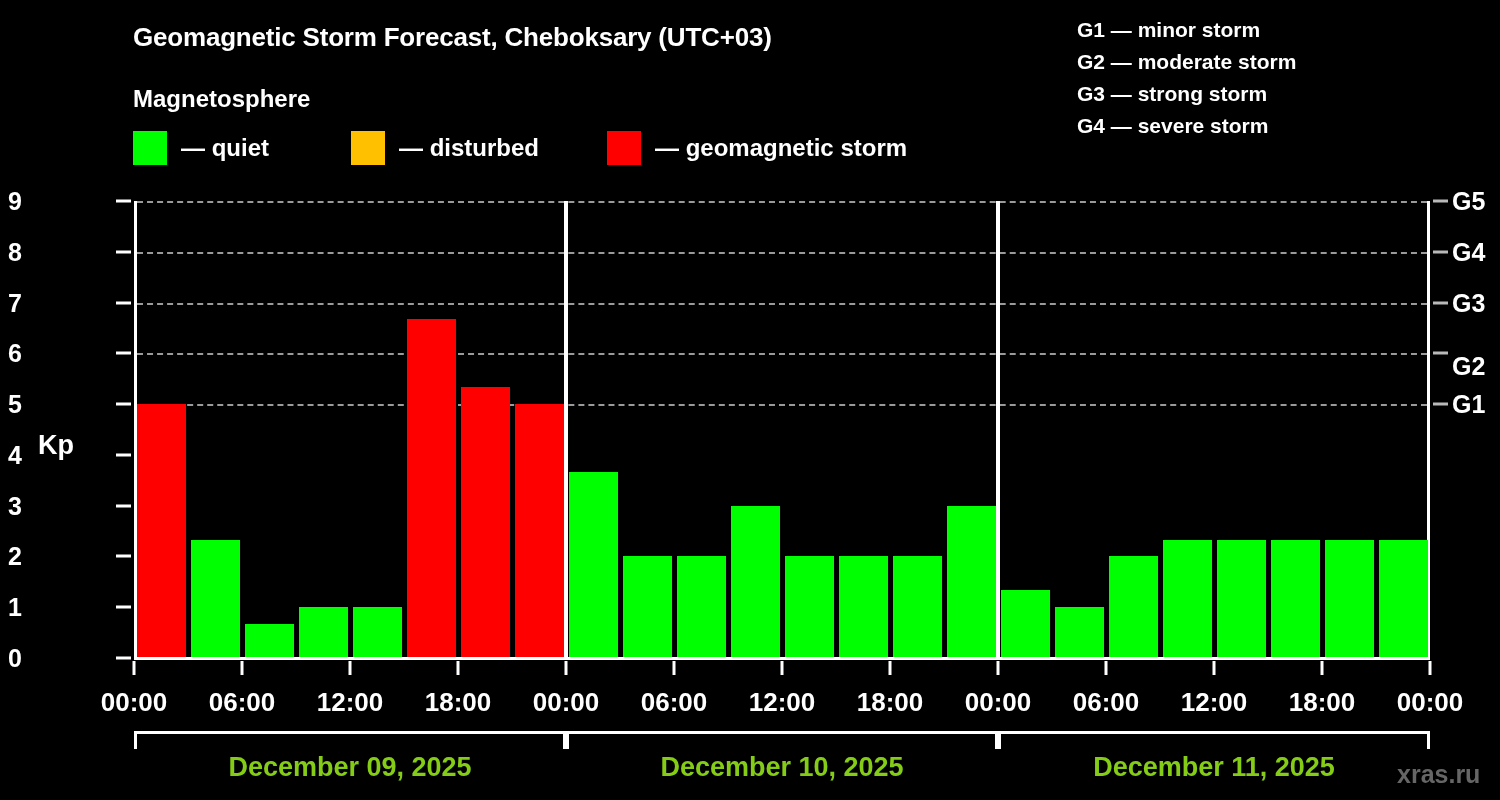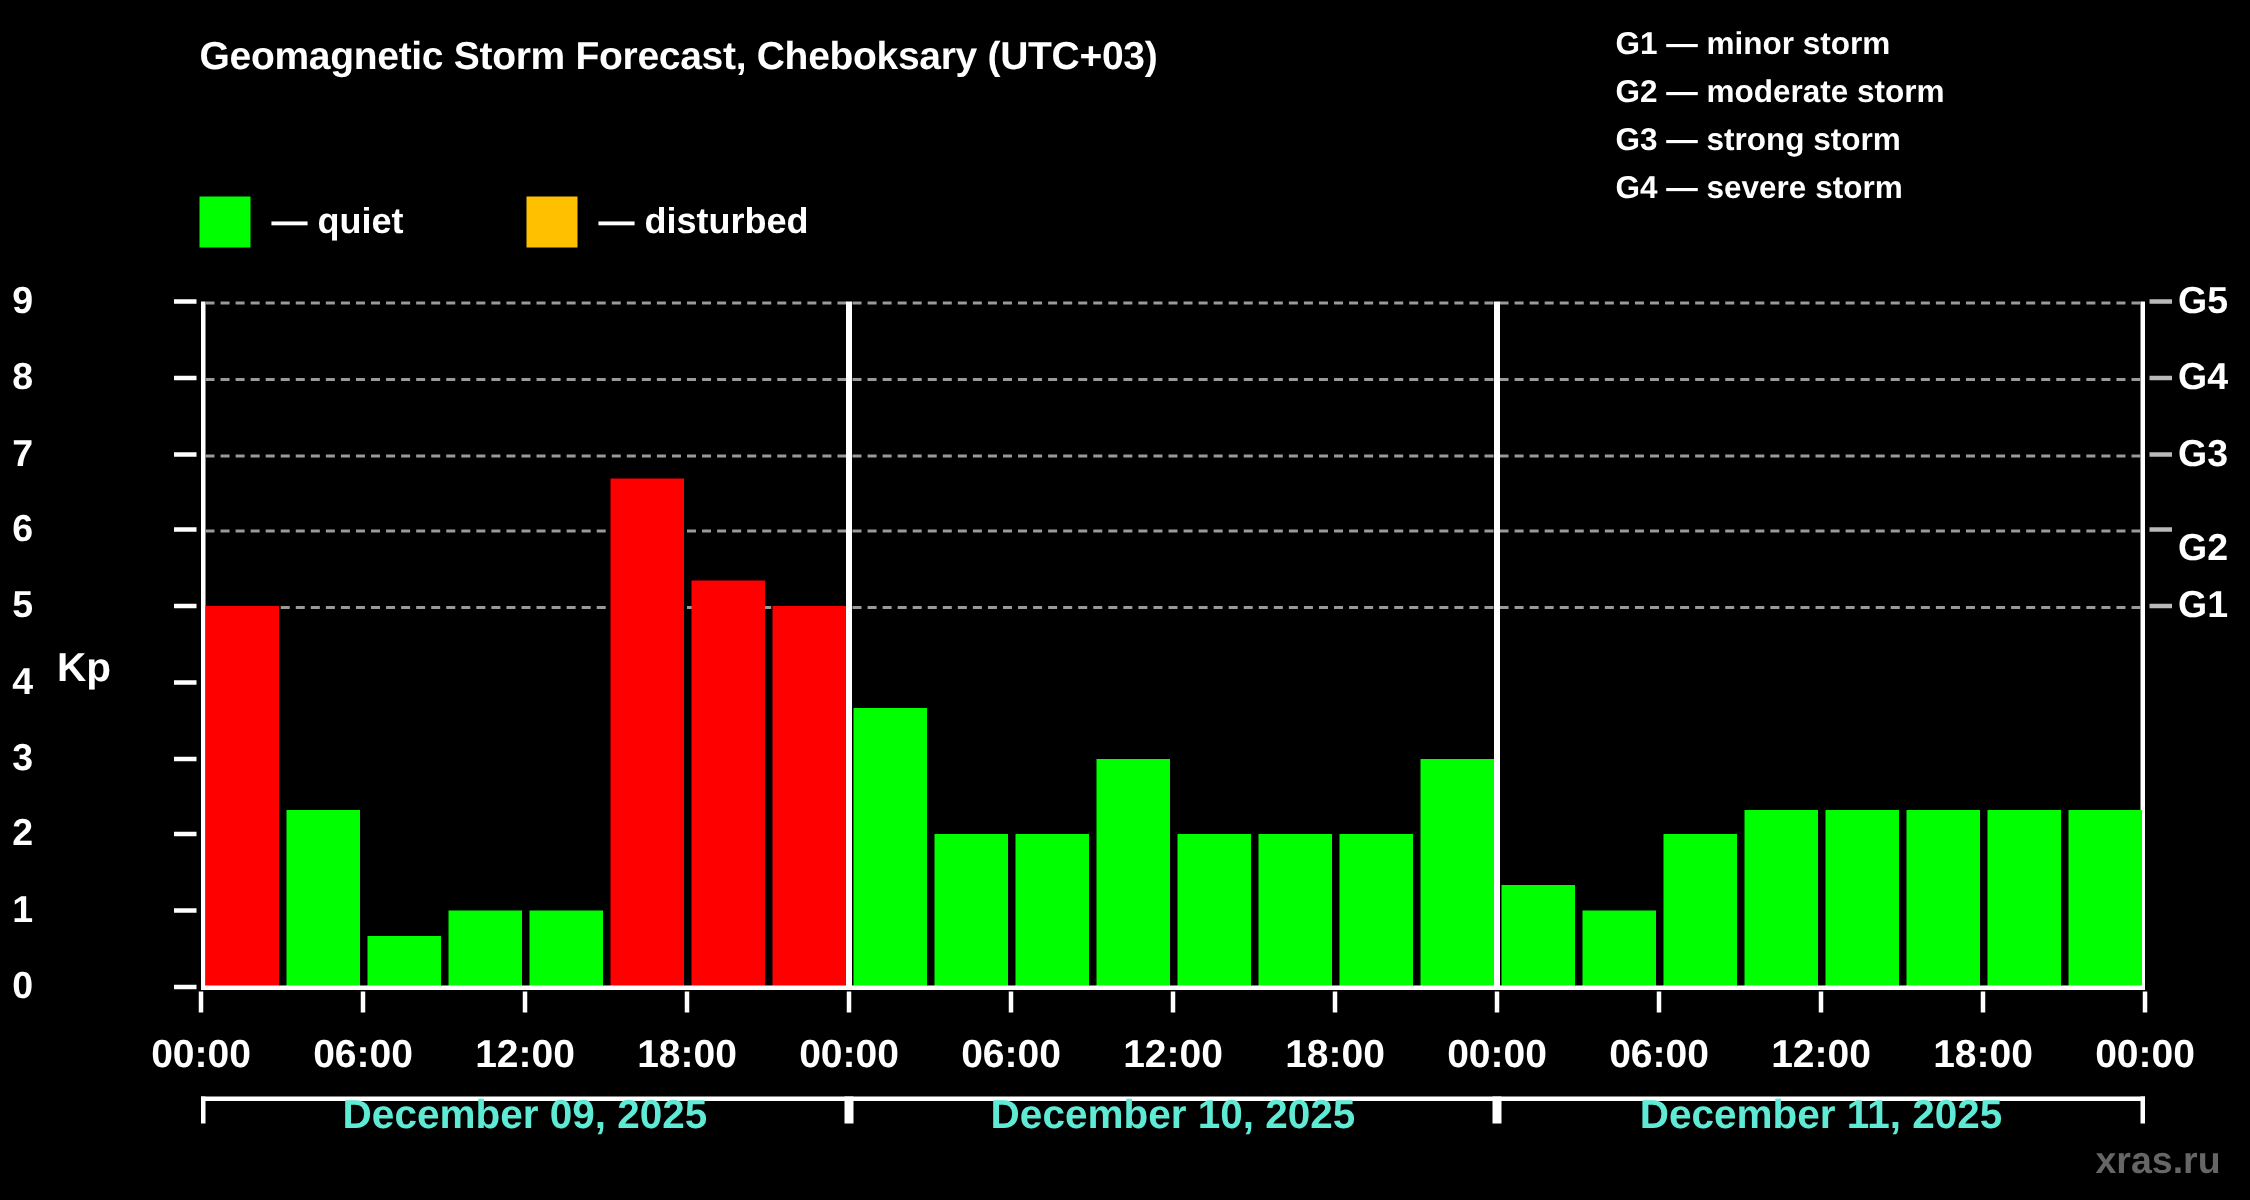--- a/index.html
+++ b/index.html
@@ -121,48 +121,53 @@
     transform: translateX(-50%); white-space: nowrap;
   }
 
   
   .bracket {
     position: absolute; top: 731px; height: 18px;
     border: 3px solid #fff; border-top: 3px solid #fff;
     border-bottom: none;
   }
   .daylabel {
-    position: absolute; top: 728px;
-    font-size: 27px; font-weight: bold; color: #5eead4;
+    position: absolute; top: 752px;
+    font-size: 27px; font-weight: bold; color: #84cc16;
     transform: translateX(-50%); white-space: nowrap;
   }
   .watermark {
     position: absolute; left: 1397px; top: 760px;
     font-size: 25px; font-weight: bold; color: #666;
     white-space: nowrap;
   }
 </style>
 </head>
 <body>
 
 <div id="root">
 
   <div class="title">Geomagnetic Storm Forecast, Cheboksary (UTC+03)</div>
+  <div class="subtitle">Magnetosphere</div>
 
   <div class="mag-legend">
     <div class="mag-item">
       <span class="swatch" style="background:#00ff00"></span>
       <span class="mag-text">— quiet</span>
     </div>
     <span class="gap-a"></span>
     <div class="mag-item">
       <span class="swatch" style="background:#ffc000"></span>
       <span class="mag-text">— disturbed</span>
     </div>
     <span class="gap-b"></span>
+    <div class="mag-item">
+      <span class="swatch" style="background:#ff0000"></span>
+      <span class="mag-text">— geomagnetic storm</span>
+    </div>
   </div>
 
   <div class="gscale">
     <div class="gscale-row">G1 — minor storm</div>
     <div class="gscale-row">G2 — moderate storm</div>
     <div class="gscale-row">G3 — strong storm</div>
     <div class="gscale-row">G4 — severe storm</div>
   </div>
 
   <div class="kp-label">Kp</div>

